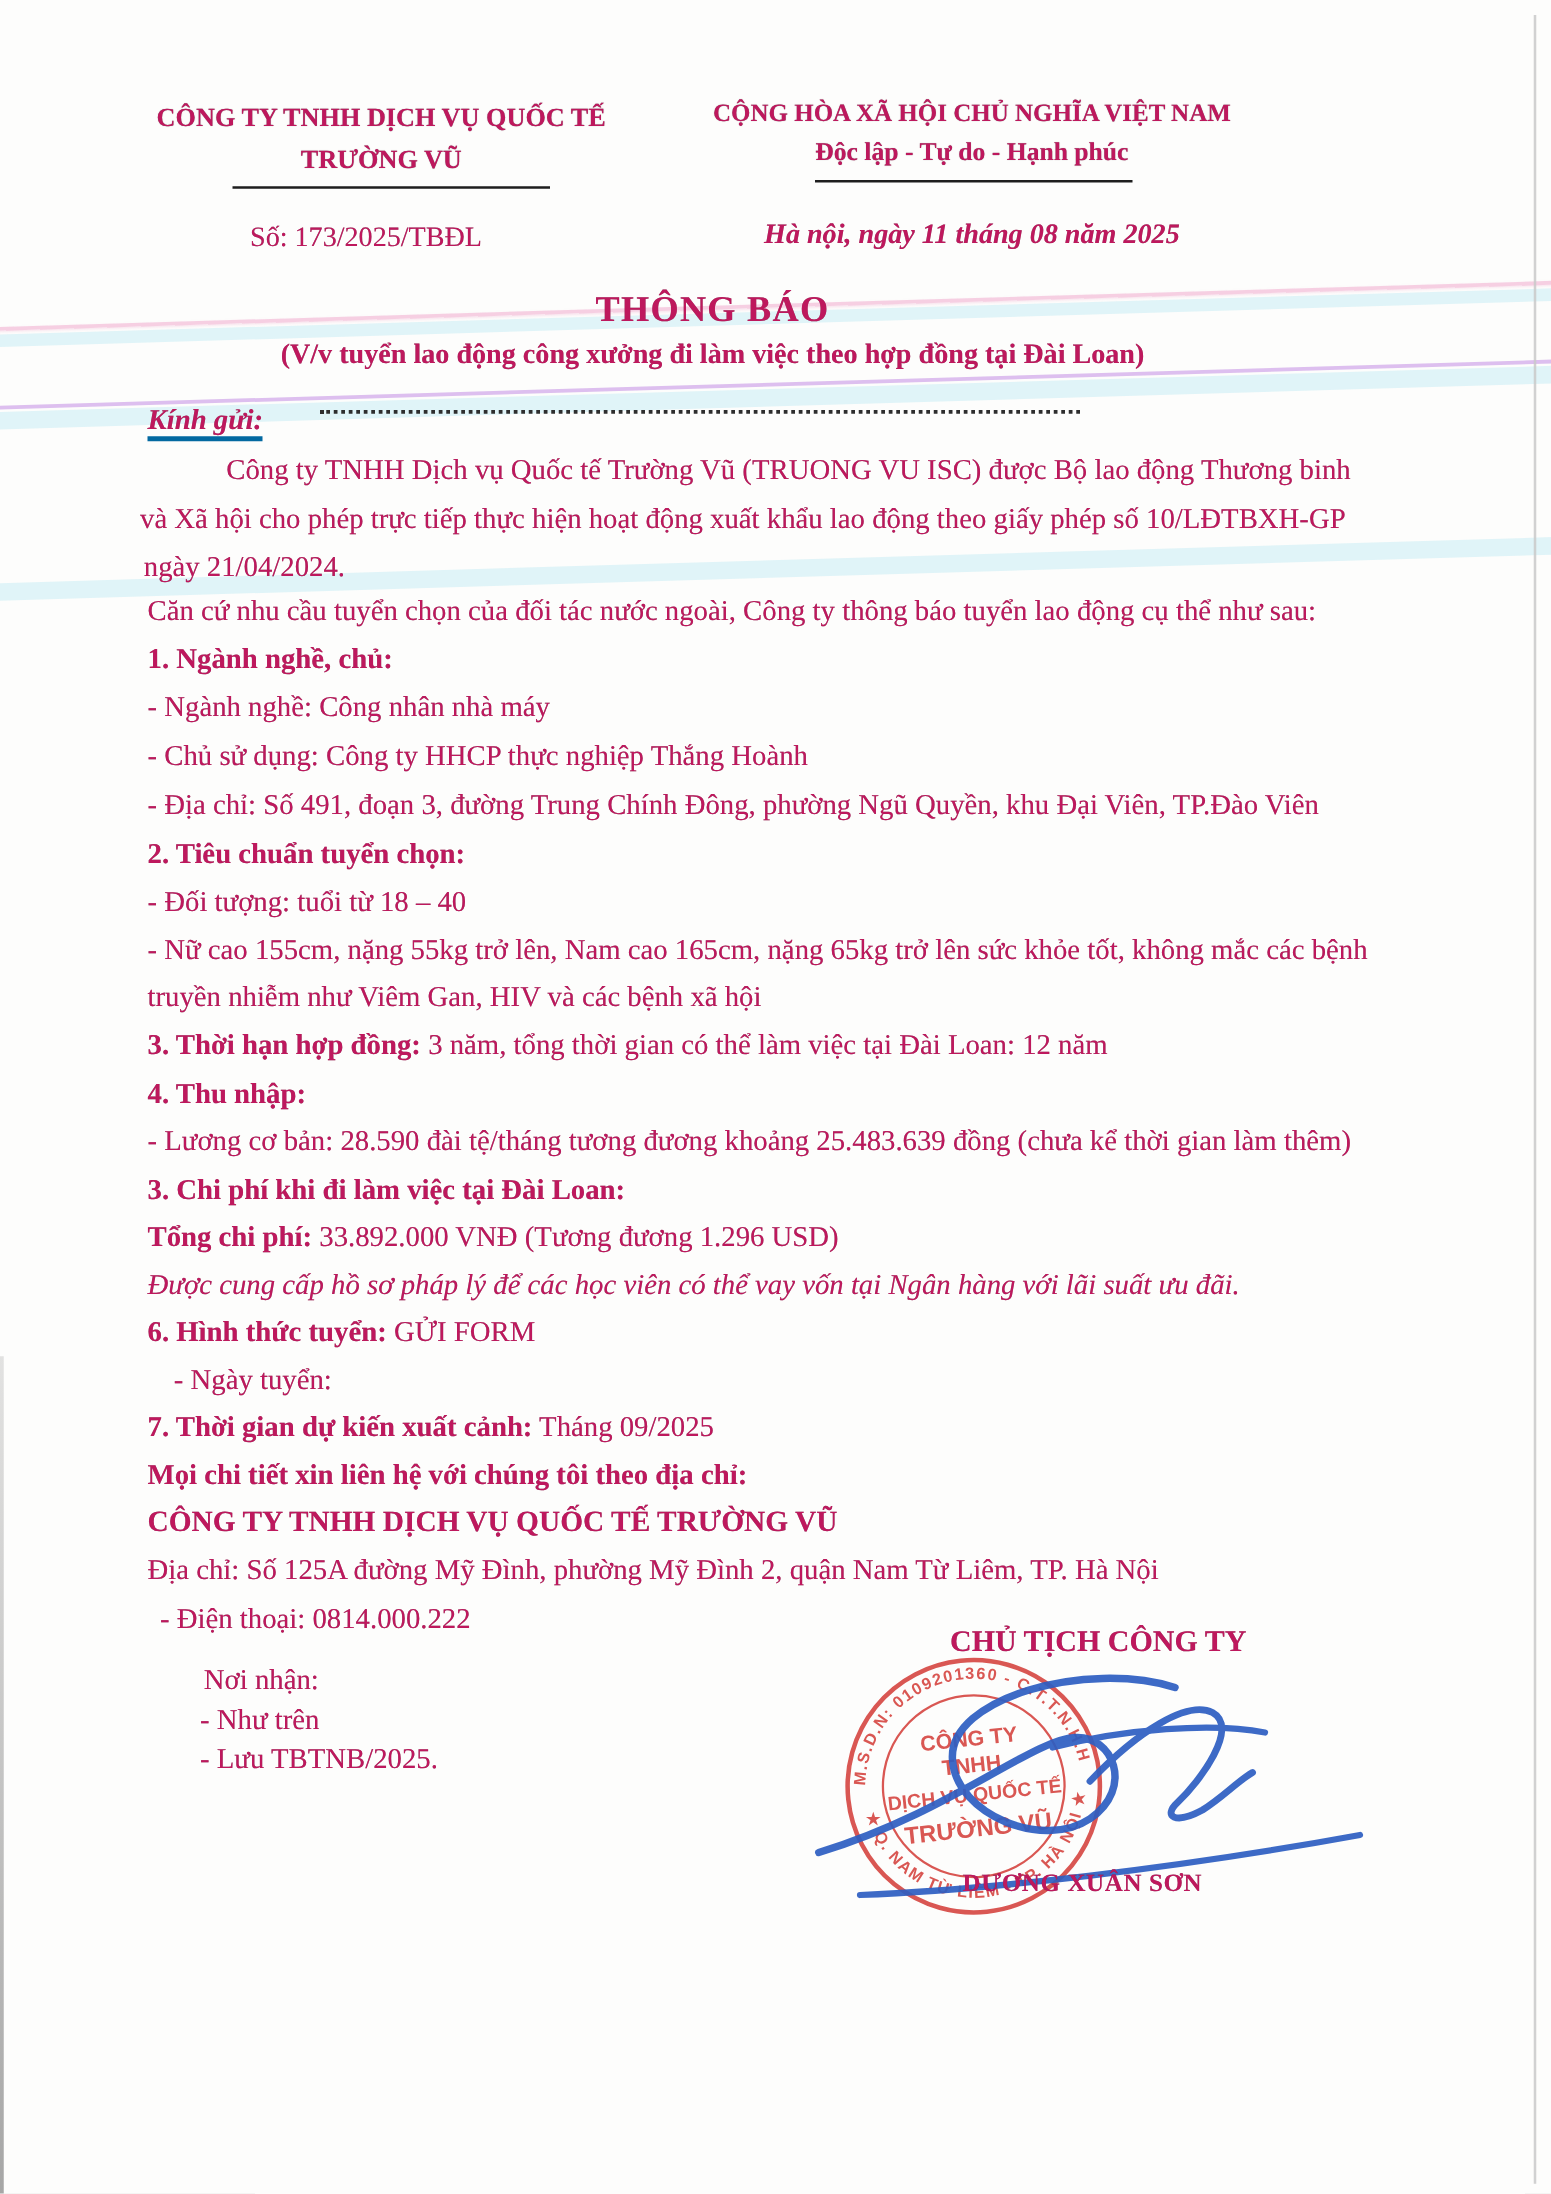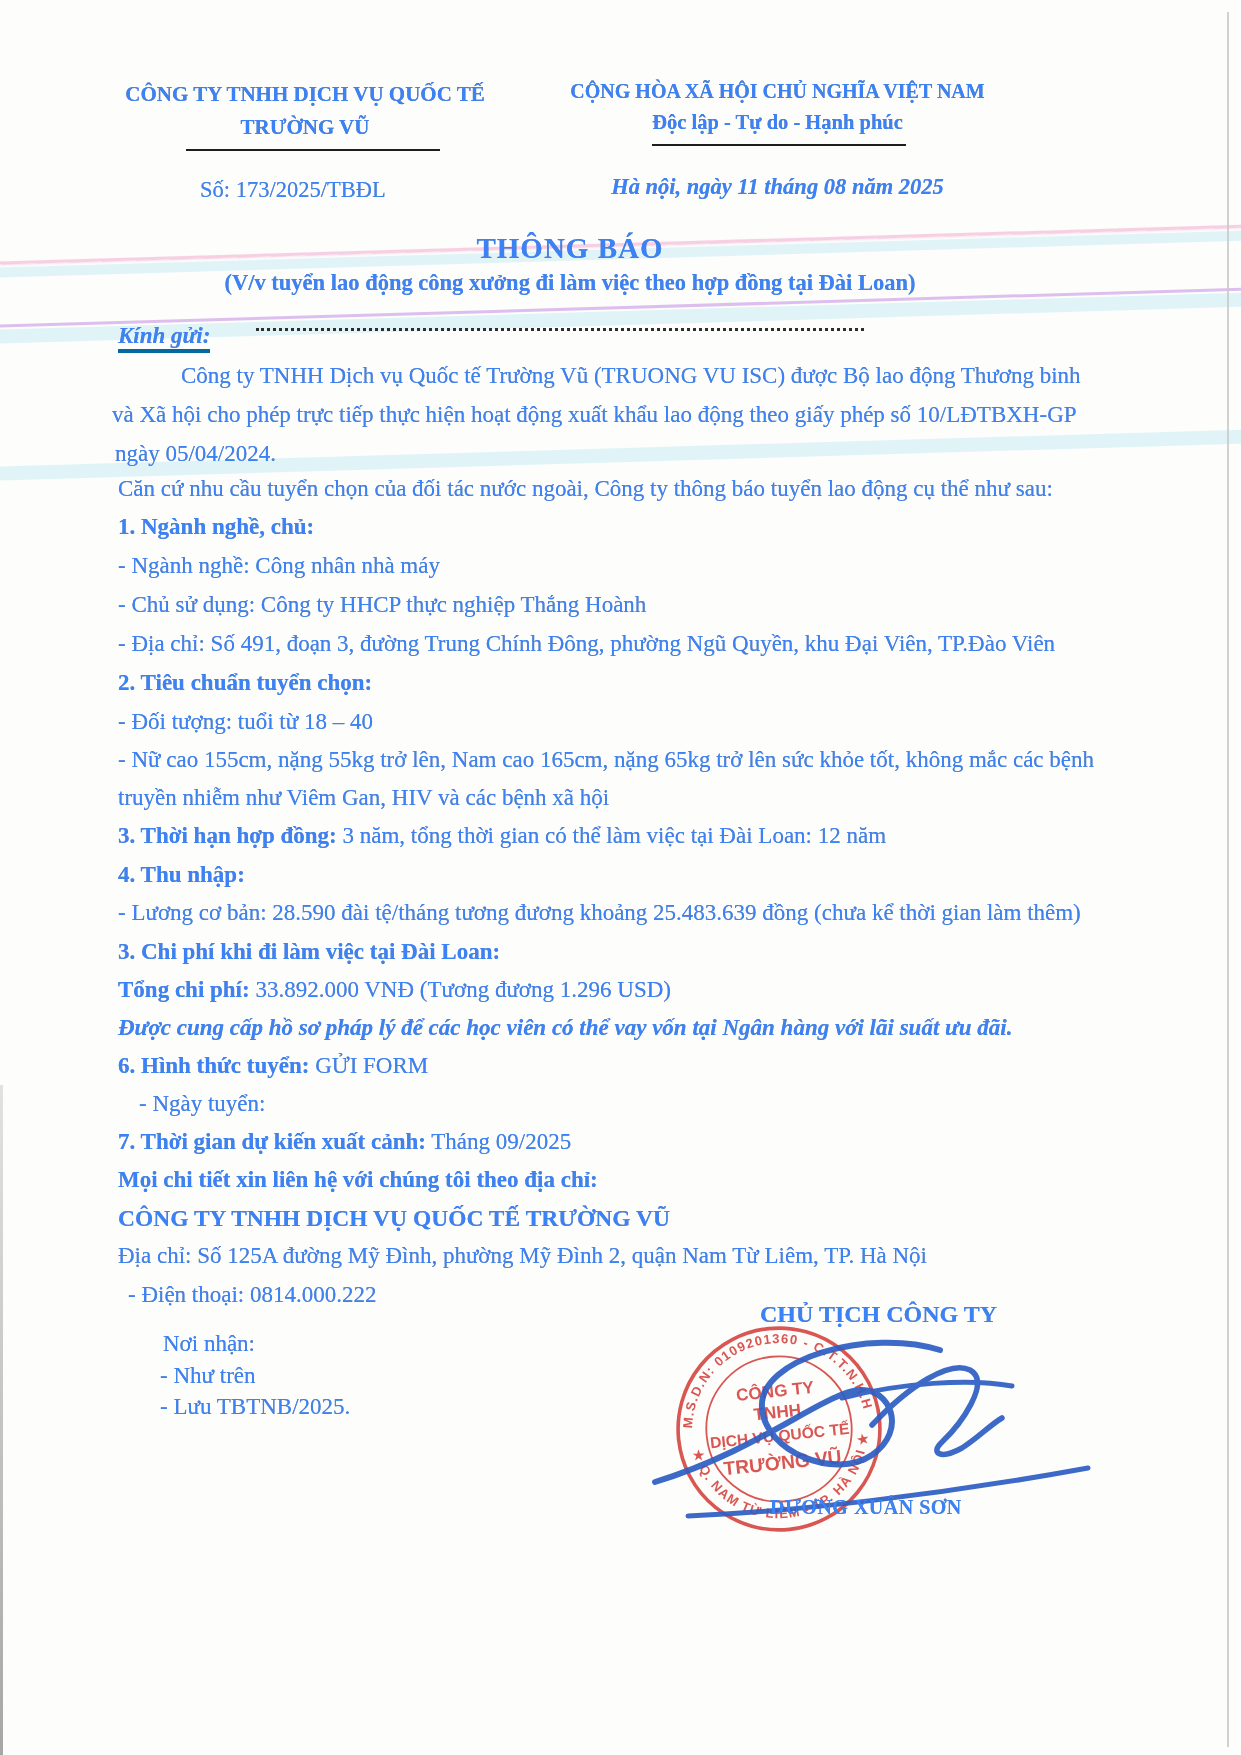--- a/index.html
+++ b/index.html
@@ -3,35 +3,35 @@
 <meta charset="utf-8">
 <style>
   html,body{margin:0;padding:0;background:#e8e8e8;}
   .page{
     position:relative;
     width:1241px;height:1755px;
     margin:0 auto;
     background:#fdfdfc;
     overflow:hidden;
     font-family:"Liberation Serif", serif;
-    color:#3b82f6;
+    color:#be185d;
   }
   .ln{position:absolute;white-space:nowrap;font-size:23px;line-height:1.2;
       text-shadow:0 0 .5px rgba(30,30,30,.45);}
   .b{font-weight:bold;}
   .i{font-style:italic;}
   .center{left:0;width:1140px;text-align:center;}
   .hdr{font-weight:bold;font-size:21px;line-height:1.55;text-align:center;
        text-shadow:0 0 .6px rgba(0,0,0,.5);}
   .rule{position:absolute;height:2px;background:#1e1e1e;}
   .salutation{font-weight:bold;font-style:italic;border-bottom:4px solid #0369a1;padding-bottom:1px;margin-top:16px;}
   .leader{position:absolute;border-bottom:3px dotted #2e2e2e;}
   .title{font-size:29px;font-weight:bold;letter-spacing:1px;}
   .subtitle{font-size:22.5px;font-weight:bold;}
-  .note-bi{font-weight:bold;font-style:italic;}
+  .note-bi{font-weight:normal;font-style:italic;}
   .sig-name{font-size:20px;font-weight:bold;letter-spacing:.5px;z-index:6;}
   .signer-title{font-size:24px;font-weight:bold;z-index:6;}
   
   .band{position:absolute;left:-25px;width:1300px;transform:rotate(-1.7deg);pointer-events:none;}
   .band-pink{height:3px;background:rgba(238,150,195,.45);box-shadow:0 1px 2px rgba(238,150,195,.25);}
   .band-purple{height:3px;background:rgba(190,130,225,.5);}
   .band-cyan{background:rgba(165,228,238,.32);}
   .edge-right{position:absolute;left:1227px;top:12px;width:2px;height:1735px;background:#c9c9c9;opacity:.85;}
   .edge-left{position:absolute;left:0;top:1085px;width:3px;height:670px;
              background:linear-gradient(to bottom,rgba(145,145,145,.25),rgba(95,95,95,.55));}
@@ -71,21 +71,21 @@
   <div class="ln center title" style="top:231px;">THÔNG BÁO</div>
   <div class="ln center subtitle" style="top:269px;">(V/v tuyển lao động công xưởng đi làm việc theo hợp đồng tại Đài Loan)</div>
 
   <div class="ln" style="left:118px;top:322px;">
     <span class="salutation">Kính gửi:</span>
   </div>
   <div class="leader" style="left:256px;top:328px;width:608px;"></div>
 
   <div class="ln" style="left:181px;top:362px;">Công ty TNHH Dịch vụ Quốc tế Trường Vũ (TRUONG VU ISC) được Bộ lao động Thương binh</div>
   <div class="ln" style="left:112px;top:401px;">và Xã hội cho phép trực tiếp thực hiện hoạt động xuất khẩu lao động theo giấy phép số 10/LĐTBXH-GP</div>
-  <div class="ln" style="left:115px;top:440px;">ngày 05/04/2024.</div>
+  <div class="ln" style="left:115px;top:440px;">ngày 21/04/2024.</div>
   <div class="ln" style="left:118px;top:475px;">Căn cứ nhu cầu tuyển chọn của đối tác nước ngoài, Công ty thông báo tuyển lao động cụ thể như sau:</div>
 
   <div class="ln b" style="left:118px;top:513px;">1. Ngành nghề, chủ:</div>
   <div class="ln" style="left:118px;top:552px;">- Ngành nghề: Công nhân nhà máy</div>
   <div class="ln" style="left:118px;top:591px;">- Chủ sử dụng: Công ty HHCP thực nghiệp Thắng Hoành</div>
   <div class="ln" style="left:118px;top:630px;">- Địa chỉ: Số 491, đoạn 3, đường Trung Chính Đông, phường Ngũ Quyền, khu Đại Viên, TP.Đào Viên</div>
 
   <div class="ln b" style="left:118px;top:669px;">2. Tiêu chuẩn tuyển chọn:</div>
   <div class="ln" style="left:118px;top:708px;">- Đối tượng: tuổi từ 18 – 40</div>
   <div class="ln" style="left:118px;top:746px;">- Nữ cao 155cm, nặng 55kg trở lên, Nam cao 165cm, nặng 65kg trở lên sức khỏe tốt, không mắc các bệnh</div>

